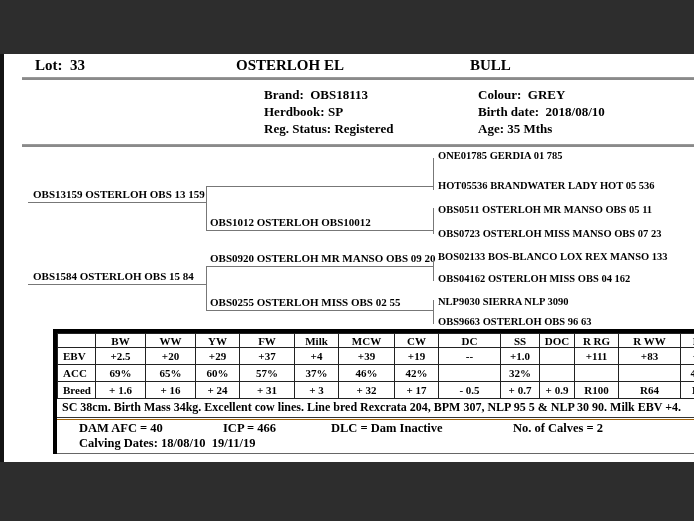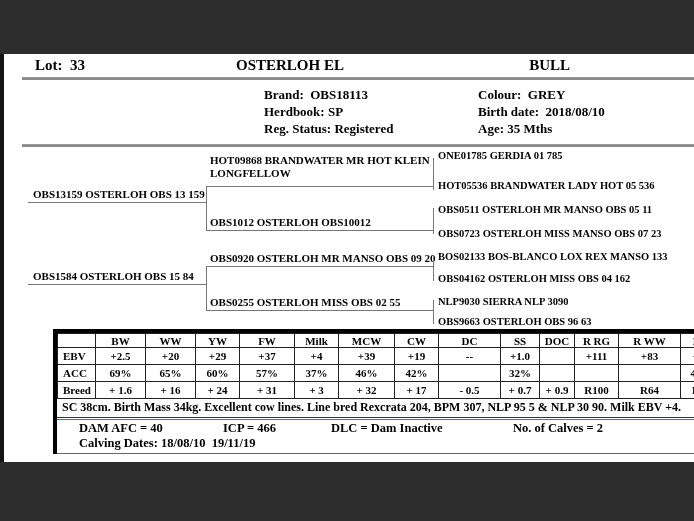--- a/index.html
+++ b/index.html
@@ -17,21 +17,21 @@
     position:absolute; left:0; top:54px; width:694px; height:408px;
     background:#ffffff;
   }
   .page > div { position:absolute; }
   .edge-strip { left:0; top:0; width:4px; height:408px; background:#141414; }
   .bindtext { white-space:pre-wrap; }
 
   
   .lot    { left:35px;  top:3px;  font-size:15px; }
   .title  { left:150px; top:3px;  width:280px; text-align:center; font-size:15px; }
-  .cat    { left:470px; top:3px;  width:100px; text-align:right; font-size:15px; }
+  .cat    { left:470px; top:3px;  width:100px; text-align:left; font-size:15px; }
   .sep {
     left:22px; width:672px; height:3px; background:#000;
     border-top:1px solid #999; border-bottom:2px solid #8a8a8a;
   }
   #sep1 { top:23px; }
   #sep2 { top:90px; }
 
   
   .info-col { top:32px; font-size:13px; line-height:17px; }
   #info-c1 { left:38px;  width:222px; }
@@ -107,21 +107,20 @@
     <div class="bindtext" data-name="birth-date-field">Birth date:  2018/08/10</div>
     <div class="bindtext" data-name="age-field">Age: 35 Mths</div>
   </div>
 
   <div class="sep" id="sep2" data-name="info-separator"></div>
 
   <div id="pedigree" data-name="pedigree-tree">
     <div class="pname" style="left:33px; top:40px;" data-name="pedigree-sire">OBS13159 OSTERLOH OBS 13 159</div>
     <div class="pline" style="left:28px; top:54px;  width:178px;" data-name="pedigree-line"></div>
 
-    <div class="pname" style="left:210px; top:6px;   width:245px;" data-name="pedigree-sire-sire">HOT09868 BRANDWATER MR HOT KLEIN LONGFELLOW</div>
     <div class="pline" style="left:206px; top:38px;  width:227px;" data-name="pedigree-line"></div>
     <div class="pname" style="left:210px; top:68px;  width:245px;" data-name="pedigree-sire-dam">OBS1012 OSTERLOH OBS10012</div>
     <div class="pline" style="left:206px; top:82px;  width:227px;" data-name="pedigree-line"></div>
     <div class="pbracket" style="left:206px; top:38px; height:45px;" data-name="pedigree-bracket"></div>
 
     <div class="pname" style="left:33px; top:122px;" data-name="pedigree-dam">OBS1584 OSTERLOH OBS 15 84</div>
     <div class="pline" style="left:28px; top:136px; width:178px;" data-name="pedigree-line"></div>
 
     <div class="pname" style="left:210px; top:104px; width:245px;" data-name="pedigree-dam-sire">OBS0920 OSTERLOH MR MANSO OBS 09 20</div>
     <div class="pline" style="left:206px; top:118px; width:227px;" data-name="pedigree-line"></div>

